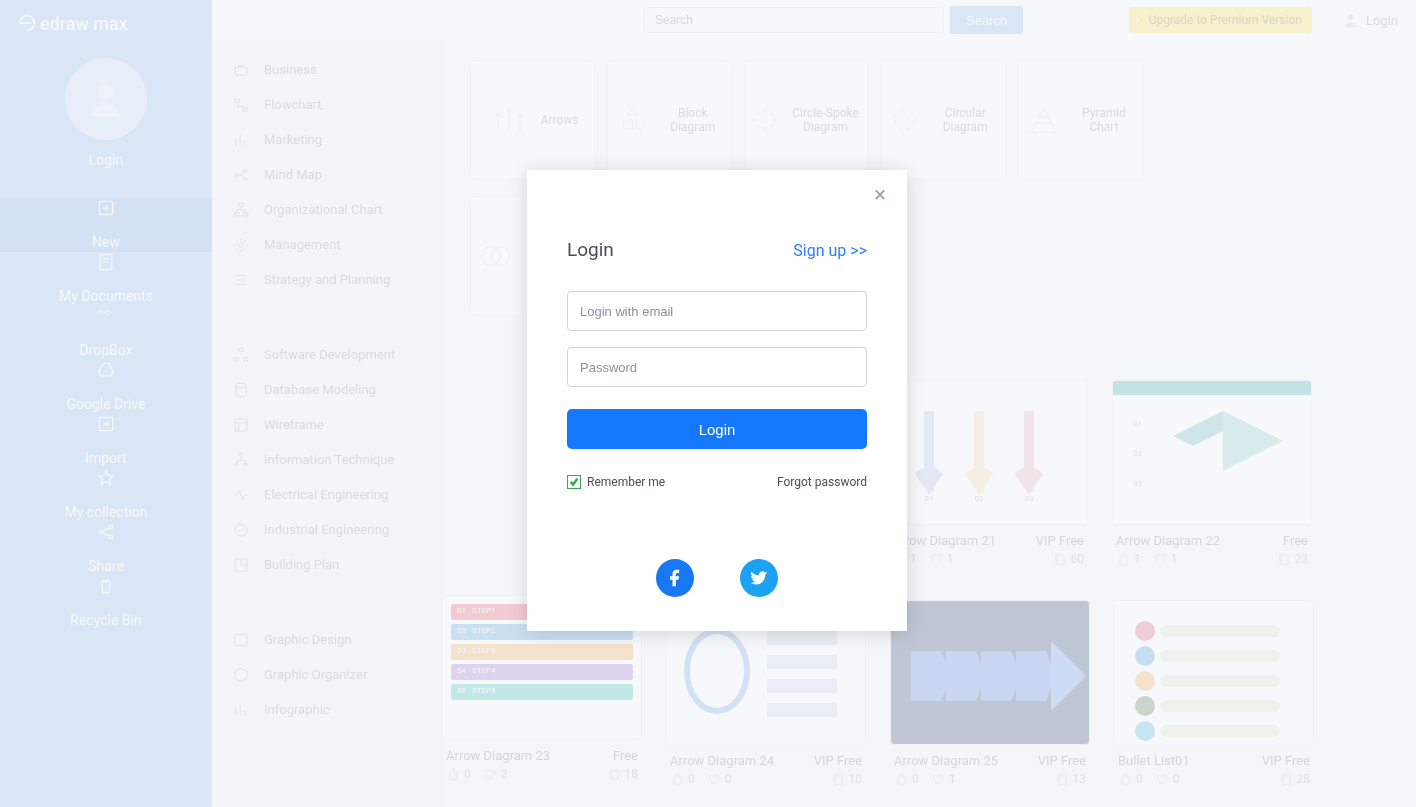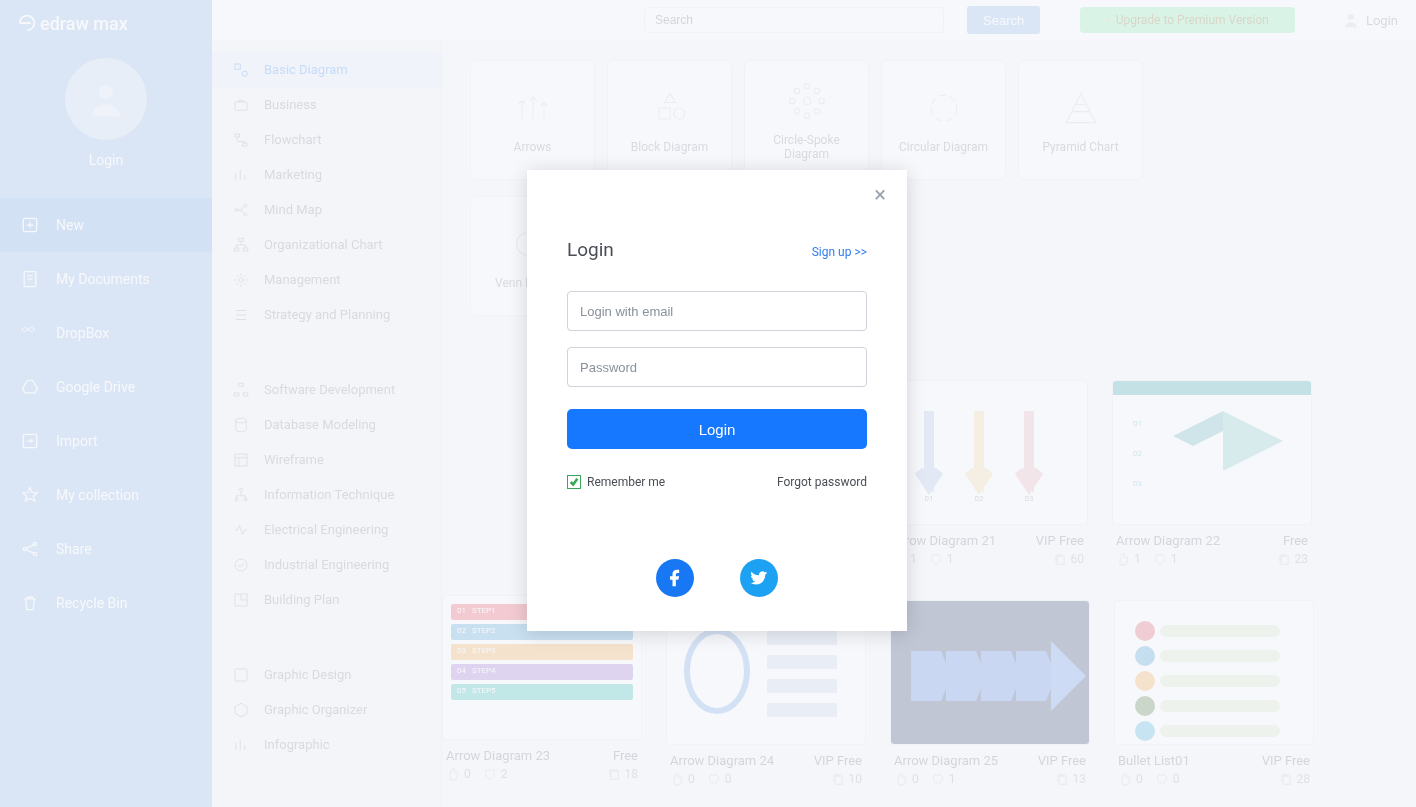--- a/index.html
+++ b/index.html
@@ -7,64 +7,64 @@
   
   
   .sidebar-left { position: absolute; left: 0; top: 0; width: 212px; height: 807px; background: #8cb5e8; color: #fff; }
   .logo { display: flex; align-items: center; gap: 2px; padding: 12px 16px 10px; font-size: 18px; font-weight: 500; }
   .logo svg { width: 22px; height: 22px; }
   .avatar-wrap { text-align: center; padding: 14px 0 8px; }
   .avatar { width: 82px; height: 82px; border-radius: 50%; background: #c0d5f1; margin: 0 auto; display: flex; align-items: center; justify-content: center; }
   .avatar svg { width: 42px; height: 42px; fill: #e0ebf8; }
   .avatar-login { margin-top: 12px; color: #fff; font-size: 14px; }
   .nav-list { margin-top: 22px; }
-  .nav-item { display: flex; align-items: center; gap: 16px; padding: 0 20px; height: 54px; font-size: 14px; cursor: pointer; }
+  .nav-item { display: flex; align-items: center; gap: 16px; padding: 0 20px; height: 54px; font-size: 14px; cursor: pointer; flex-direction: column; }
   .nav-item.active { background: #6fa2e3; }
   .nav-item svg { width: 20px; height: 20px; stroke: #fff; fill: none; stroke-width: 1.5; }
   
   
   .cat-col { position: absolute; left: 212px; top: 40px; width: 230px; height: 767px; background: #f2f3f5; overflow-y: auto; border-right: 1px solid #e5e7ea; }
   .cat-item { display: flex; align-items: center; gap: 14px; padding: 0 20px; height: 35px; font-size: 13px; color: #7f8691; cursor: pointer; }
   .cat-item.active { background: #e2ecfb; color: #3f8bf0; }
   .cat-item svg { width: 18px; height: 18px; stroke: #9aa1ab; fill: none; stroke-width: 1.3; }
   .cat-item.active svg { stroke: #3f8bf0; }
   .cat-gap { height: 40px; }
   
   
-  .topbar { position: absolute; left: 212px; top: 0; right: 0; height: 40px; background: #fefefe; display: flex; align-items: center; padding-right: 18px; gap: 17px; }
+  .topbar { position: absolute; left: 212px; top: 0; right: 0; height: 40px; background: #fefefe; display: flex; align-items: center; padding-right: 18px; }
   .search-box { margin-left: 432px; width: 300px; height: 26px; border: 1px solid #e6e8eb; border-radius: 3px; padding: 0 10px; font-size: 12px; color: #9aa1ab; background: #fff; }
   .search-btn { margin-left: 6px; height: 28px; padding: 0 16px; background: #8cb5e8; color: #fff; border: none; border-radius: 3px; font-size: 13px; cursor: pointer; }
   .spacer { flex: 1; }
-  .upgrade { background: #86efac; color: #8a7333; font-size: 12px; padding: 6px 26px; border-radius: 4px; display: flex; align-items: center; gap: 6px; }
+  .upgrade { background: #fde047; color: #8a7333; font-size: 12px; padding: 6px 10px; border-radius: 4px; display: flex; align-items: center; gap: 6px; }
   .upgrade::before { content: "•"; color: #e2b756; }
   .top-login { margin-left: 30px; display: flex; align-items: center; gap: 6px; color: #7f8691; font-size: 13px; cursor: pointer; }
   .top-login svg { width: 18px; height: 18px; fill: #cfd4da; }
   
   
   .main { position: absolute; left: 442px; top: 40px; right: 0; bottom: 0; background: #f4f6f9; padding: 20px 28px; overflow: hidden; }
   .type-row { display: flex; gap: 12px; }
-  .type-card { width: 125px; height: 120px; background: #fff; border: 1px solid #e6e8eb; border-radius: 6px; display: flex; flex-direction: column; align-items: center; justify-content: center; gap: 10px; color: #7f8691; font-size: 12px; text-align: center; padding: 0 6px; cursor: pointer; }
+  .type-card { width: 125px; height: 120px; background: #fff; border: 1px solid #e6e8eb; border-radius: 6px; display: flex; flex-direction: row; align-items: center; justify-content: center; gap: 10px; color: #7f8691; font-size: 12px; text-align: center; padding: 0 6px; cursor: pointer; }
   .type-card svg { width: 44px; height: 44px; stroke: #cfd4da; fill: none; stroke-width: 1.3; }
   .type-row2 { margin-top: 16px; }
   .tpl { width: 200px; }
   .tpl-thumb { width: 200px; height: 145px; background: #fff; border: 1px solid #e6e8eb; border-radius: 4px; overflow: hidden; position: relative; }
   .tpl-meta { display: flex; justify-content: space-between; padding: 8px 4px 2px; font-size: 13px; color: #6e7580; }
   .tpl-stats { display: flex; gap: 12px; padding: 2px 4px; font-size: 12px; color: #9aa1ab; align-items: center; }
   .tpl-stats span { display: flex; align-items: center; gap: 4px; }
   .tpl-stats svg { width: 14px; height: 14px; stroke: #b7bdc5; fill: none; stroke-width: 1.5; }
   .th-steps { padding: 8px; }
   .th-steps div { height: 16px; margin-bottom: 4px; border-radius: 2px; color: #fff; font-size: 8px; padding: 2px 6px; }
   
   
   .overlay { position: absolute; inset: 0; background: rgba(244,246,249,0.75); z-index: 50; }
   .modal { position: absolute; left: 527px; top: 170px; width: 380px; background: #fff; box-shadow: 0 2px 18px rgba(0,0,0,0.15); z-index: 60; padding: 0 40px 34px; }
   .modal-close { position: absolute; top: 14px; right: 16px; width: 22px; height: 22px; cursor: pointer; color: #9aa1ab; font-size: 22px; line-height: 22px; text-align: center; }
   .modal-head { display: flex; justify-content: space-between; align-items: baseline; padding-top: 68px; }
   .modal-title { font-size: 19px; color: #4a4f57; }
-  .modal-signup { font-size: 12px; color: #2f7df2; cursor: pointer; text-align: right; }
+  .modal-signup { font-size: 16px; color: #2f7df2; cursor: pointer; text-align: right; }
   .modal input[type="text"], .modal input[type="password"] { width: 100%; height: 40px; border: 1px solid #cfd4da; border-radius: 4px; padding: 0 12px; font-size: 13px; margin-top: 16px; color: #333; }
   .modal input::placeholder { color: #8a919b; }
   .modal-login-btn { width: 100%; height: 40px; margin-top: 22px; background: #1677ff; color: #fff; border: none; border-radius: 5px; font-size: 15px; cursor: pointer; }
   .modal-row2 { display: flex; justify-content: space-between; align-items: center; margin-top: 26px; font-size: 12px; color: #4a4f57; }
   .remember { display: flex; align-items: center; gap: 6px; }
   .chk { width: 14px; height: 14px; border: 1px solid #3aa757; background: #fff; display: inline-flex; align-items: center; justify-content: center; }
   .chk svg { width: 10px; height: 10px; stroke: #3aa757; stroke-width: 3; fill: none; }
   .forgot { color: #4a4f57; cursor: pointer; }
   .socials { display: flex; justify-content: center; gap: 46px; margin-top: 70px; }
   .social-btn { width: 38px; height: 38px; border-radius: 50%; display: flex; align-items: center; justify-content: center; cursor: pointer; }
@@ -159,27 +159,20 @@
     <svg viewBox="0 0 24 24">
         <circle cx="12" cy="8" r="4"></circle>
         <path d="M4 22c0-4 4-7 8-7s8 3 8 7"></path>
       </svg>
     <span>Login</span>
   </div>
 </div>
 
 <div class="cat-col">
   <div style="height:12px"></div>
-  <div class="cat-item active">
-      <svg viewBox="0 0 24 24">
-        <rect x="4" y="4" width="7" height="7"></rect>
-        <circle cx="17" cy="17" r="3.5"></circle>
-      </svg>
-      <span>Basic Diagram</span>
-    </div>
   <div class="cat-item">
       <svg viewBox="0 0 24 24">
         <rect x="4" y="8" width="16" height="11" rx="1"></rect>
         <path d="M9 8V6h6v2"></path>
       </svg>
       <span>Business</span>
     </div>
   <div class="cat-item">
       <svg viewBox="0 0 24 24">
         <rect x="4" y="4" width="6" height="4"></rect>

